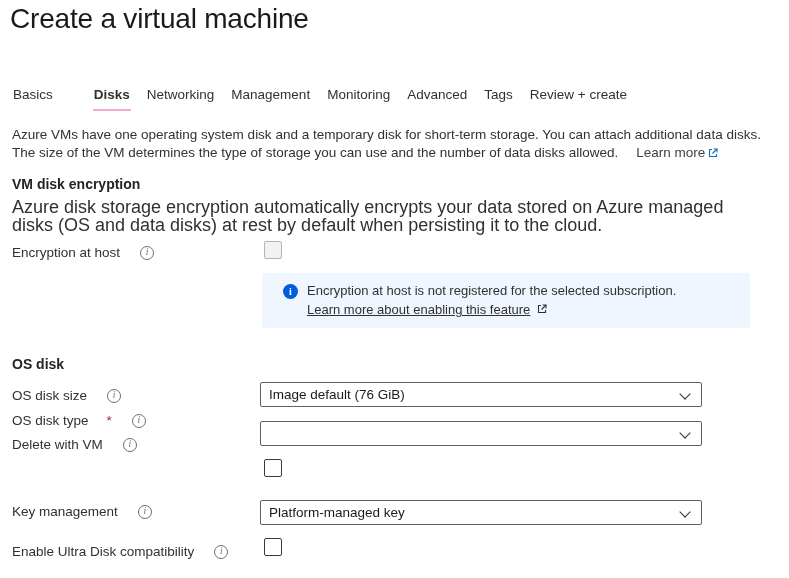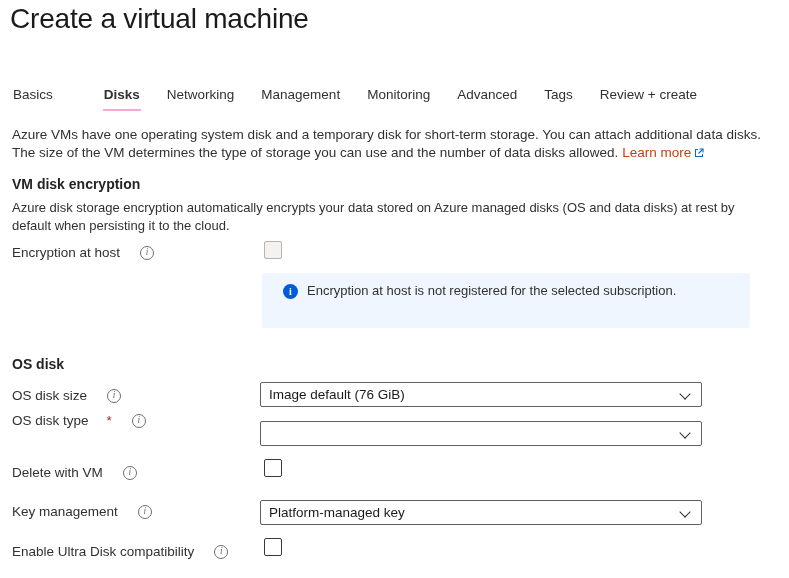--- a/index.html
+++ b/index.html
@@ -10,36 +10,36 @@
   }
   .page-title {
     position:absolute; left:10px; top:3px;
     font-size:28px; font-weight:400; color:#1b1a19; letter-spacing:-0.2px;text-align:right;
   }
   .more-options {
     position:absolute; left:291px; top:7px; font-size:13px; color:#5f5f5f;
     letter-spacing:1px; cursor:pointer;
   }
   .tabs {
-    position:absolute; left:12px; top:87px; display:flex; gap:25px;
+    position:absolute; left:12px; top:87px; display:flex; gap:15px;
     font-size:13.5px; color:#323130;justify-content:space-between;
   }
   .tab { padding:0 1px 7px 1px; cursor:pointer; border-bottom:2px solid transparent; }
   .tab.active { font-weight:700; border-bottom:2px solid #f9a8d4;margin-left:24px; }
   .intro {
     position:absolute; left:12px; top:126px; width:768px;
     font-size:13.5px; line-height:17.5px; color:#323130;
   }
-  a.link-blue { color:#c2410c; text-decoration:none; cursor:pointer; }
+  a.link-blue { color:#404040; text-decoration:none; cursor:pointer;margin-left:14px; }
   .section-heading {
     position:absolute; left:12px; font-size:14px; font-weight:700; color:#242424;
   }
   .vmde-desc {
     position:absolute; left:12px; top:199px; width:745px;
-    font-size:13px; line-height:17.5px; color:#323130;
+    font-size:18px; line-height:17.5px; color:#323130;
   }
   .field-label {
     position:absolute; left:12px; display:flex; align-items:center; gap:20px;
     font-size:13.5px; color:#323130;
   }
   .req { color:#a4262c; margin-left:-2px; }
   .info-i {
     width:14px; height:14px; border:1px solid #6e6e6e; border-radius:50%;
     display:inline-flex; align-items:center; justify-content:center;
     font-family:"Liberation Serif", serif; font-style:italic;
@@ -117,20 +117,28 @@
 
   <div class="field-label" style="top:245px">
     <span>Encryption at host</span>
     <span class="info-i">i</span>
   </div>
   <div class="checkbox disabled" style="top:241px"></div>
 
   <div class="banner">
     <div class="banner-icon">i</div>
     <div class="banner-msg">Encryption at host is not registered for the selected subscription.</div>
+    <a class="banner-link">
+        <span>Learn more about enabling this feature</span>
+        <span class="ext-ico"><svg width="10" height="10" viewBox="0 0 10 10" fill="none" stroke="#323130" stroke-width="1.1">
+            <path d="M4 1.5 H1.5 V8.5 H8.5 V6"></path>
+            <path d="M5.5 1 H9 V4.5"></path>
+            <path d="M9 1 L4.5 5.5"></path>
+          </svg></span>
+      </a>
   </div>
 
   <div class="section-heading" style="top:356px">OS disk</div>
 
   <div class="field-label" style="top:388px">
     <span>OS disk size</span>
     <span class="info-i">i</span>
   </div>
   <div class="dropdown" style="top:382px">
     <span>Image default (76 GiB)</span>
@@ -139,21 +147,21 @@
 
   <div class="field-label" style="top:413px">
     <span>OS disk type</span>
     <span class="req">*</span>
     <span class="info-i">i</span>
   </div>
   <div class="dropdown" style="top:421px">
     <span class="chevron"></span>
   </div>
 
-  <div class="field-label" style="top:465px">
+  <div class="field-label" style="top:437px">
     <span>Delete with VM</span>
     <span class="info-i">i</span>
   </div>
   <div class="checkbox" style="top:459px"></div>
 
   <div class="field-label" style="top:504px">
     <span>Key management</span>
     <span class="info-i">i</span>
   </div>
   <div class="dropdown" style="top:500px">

